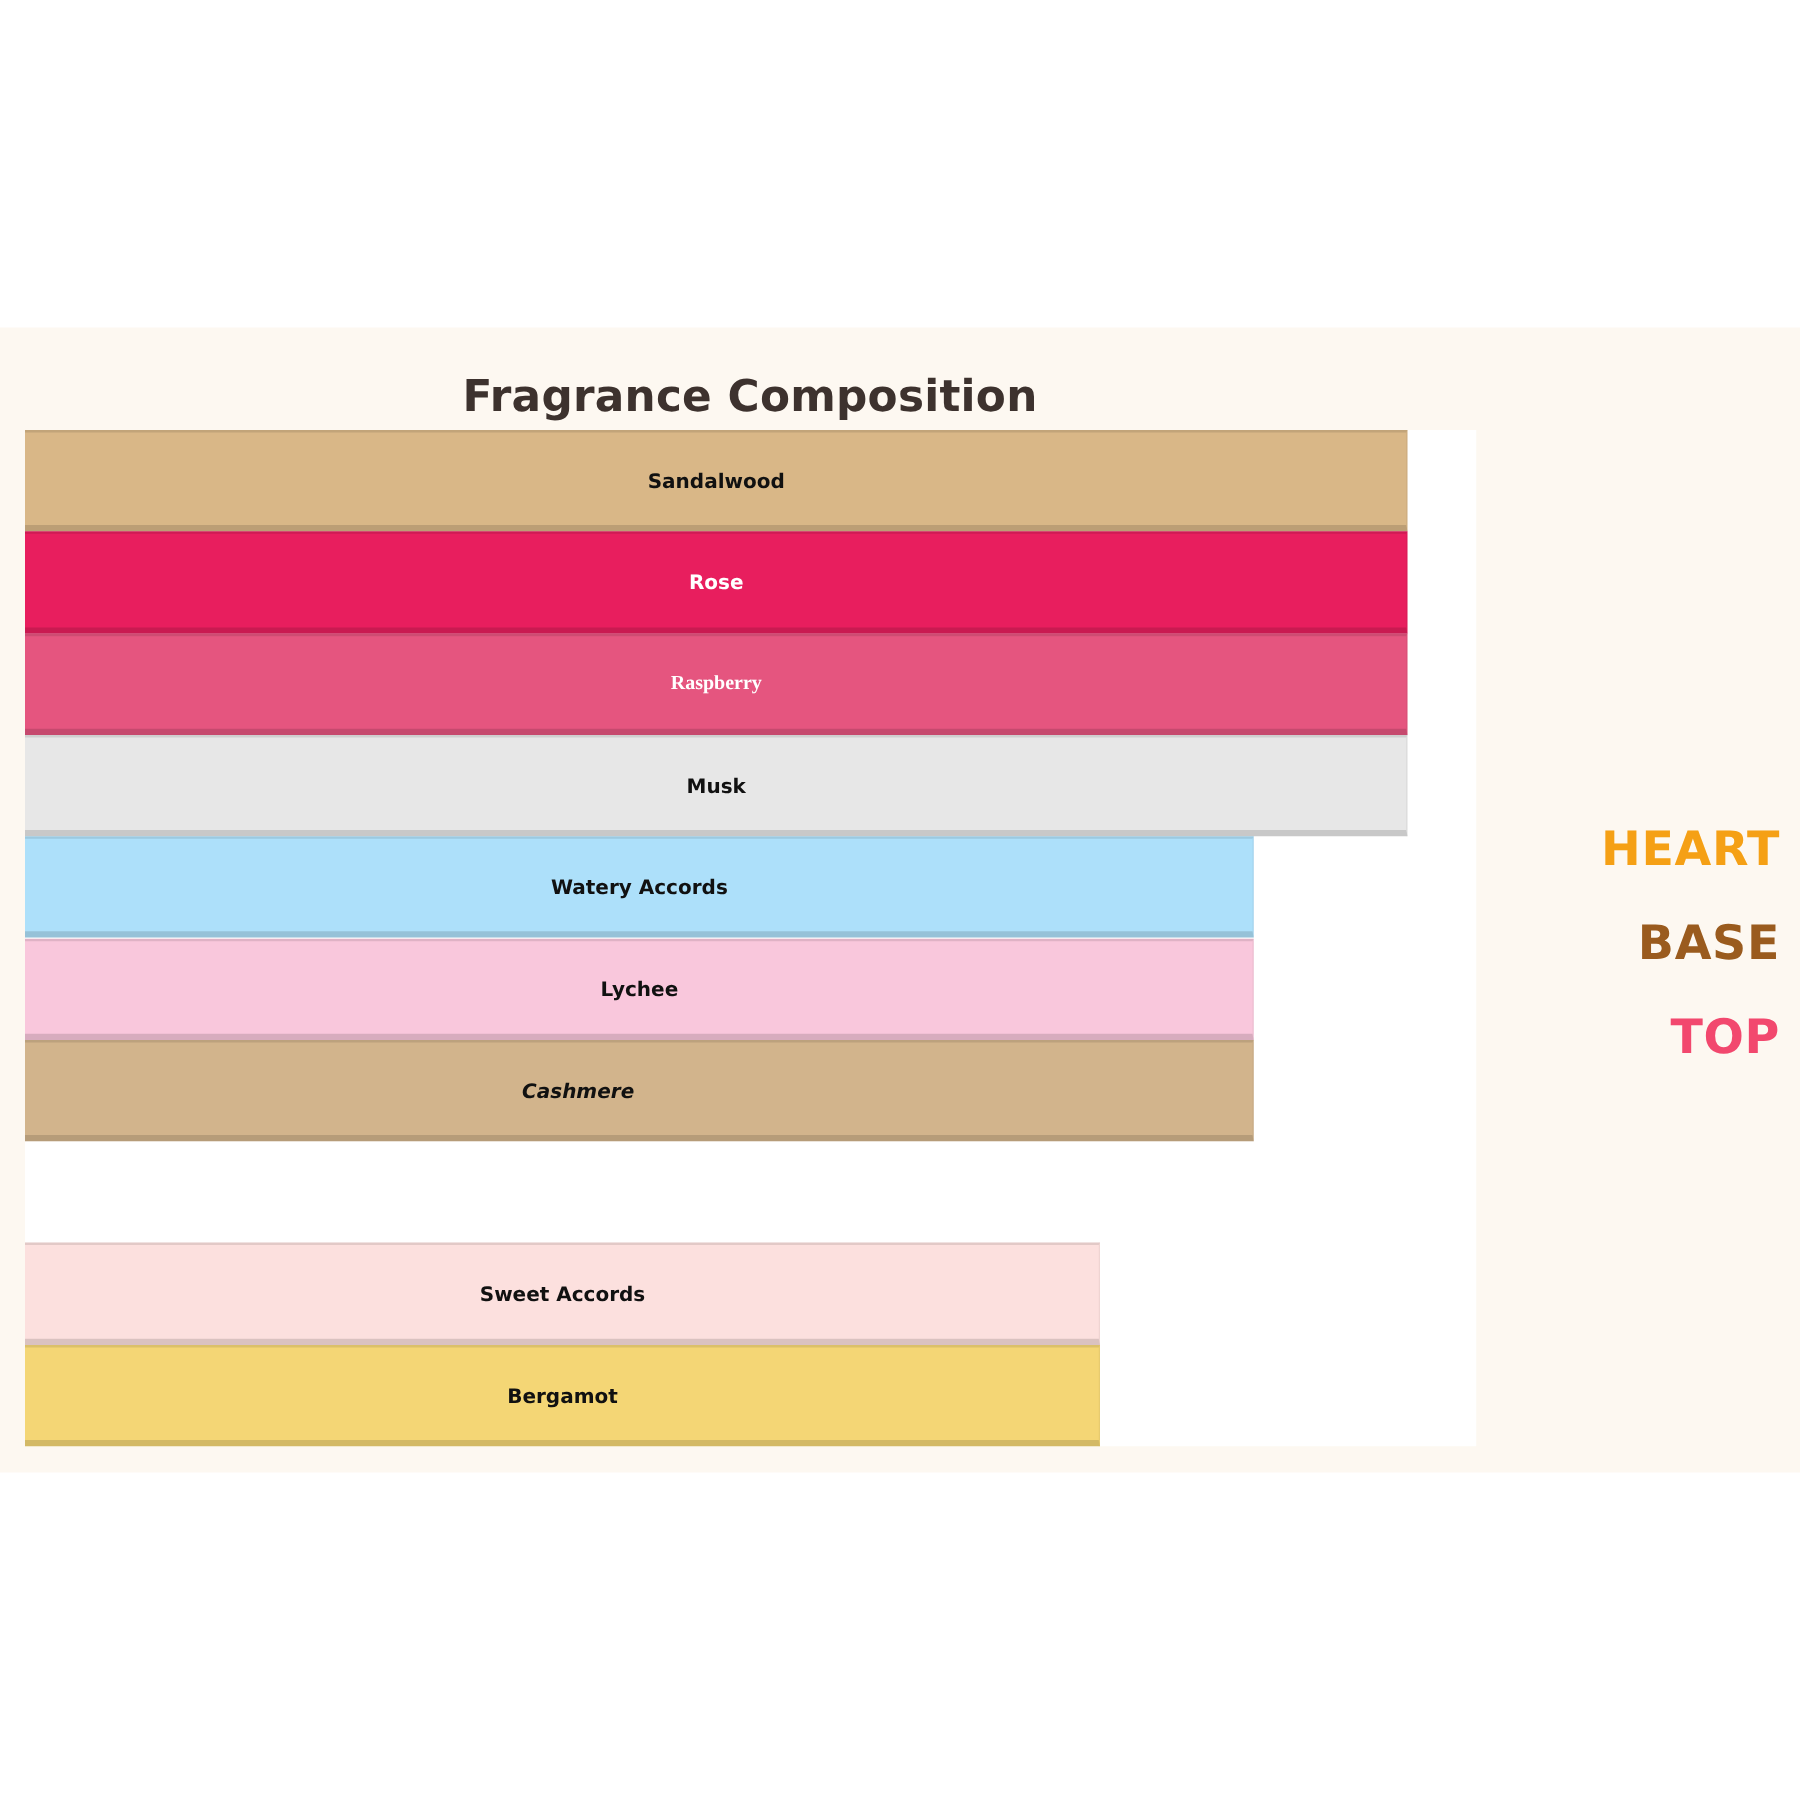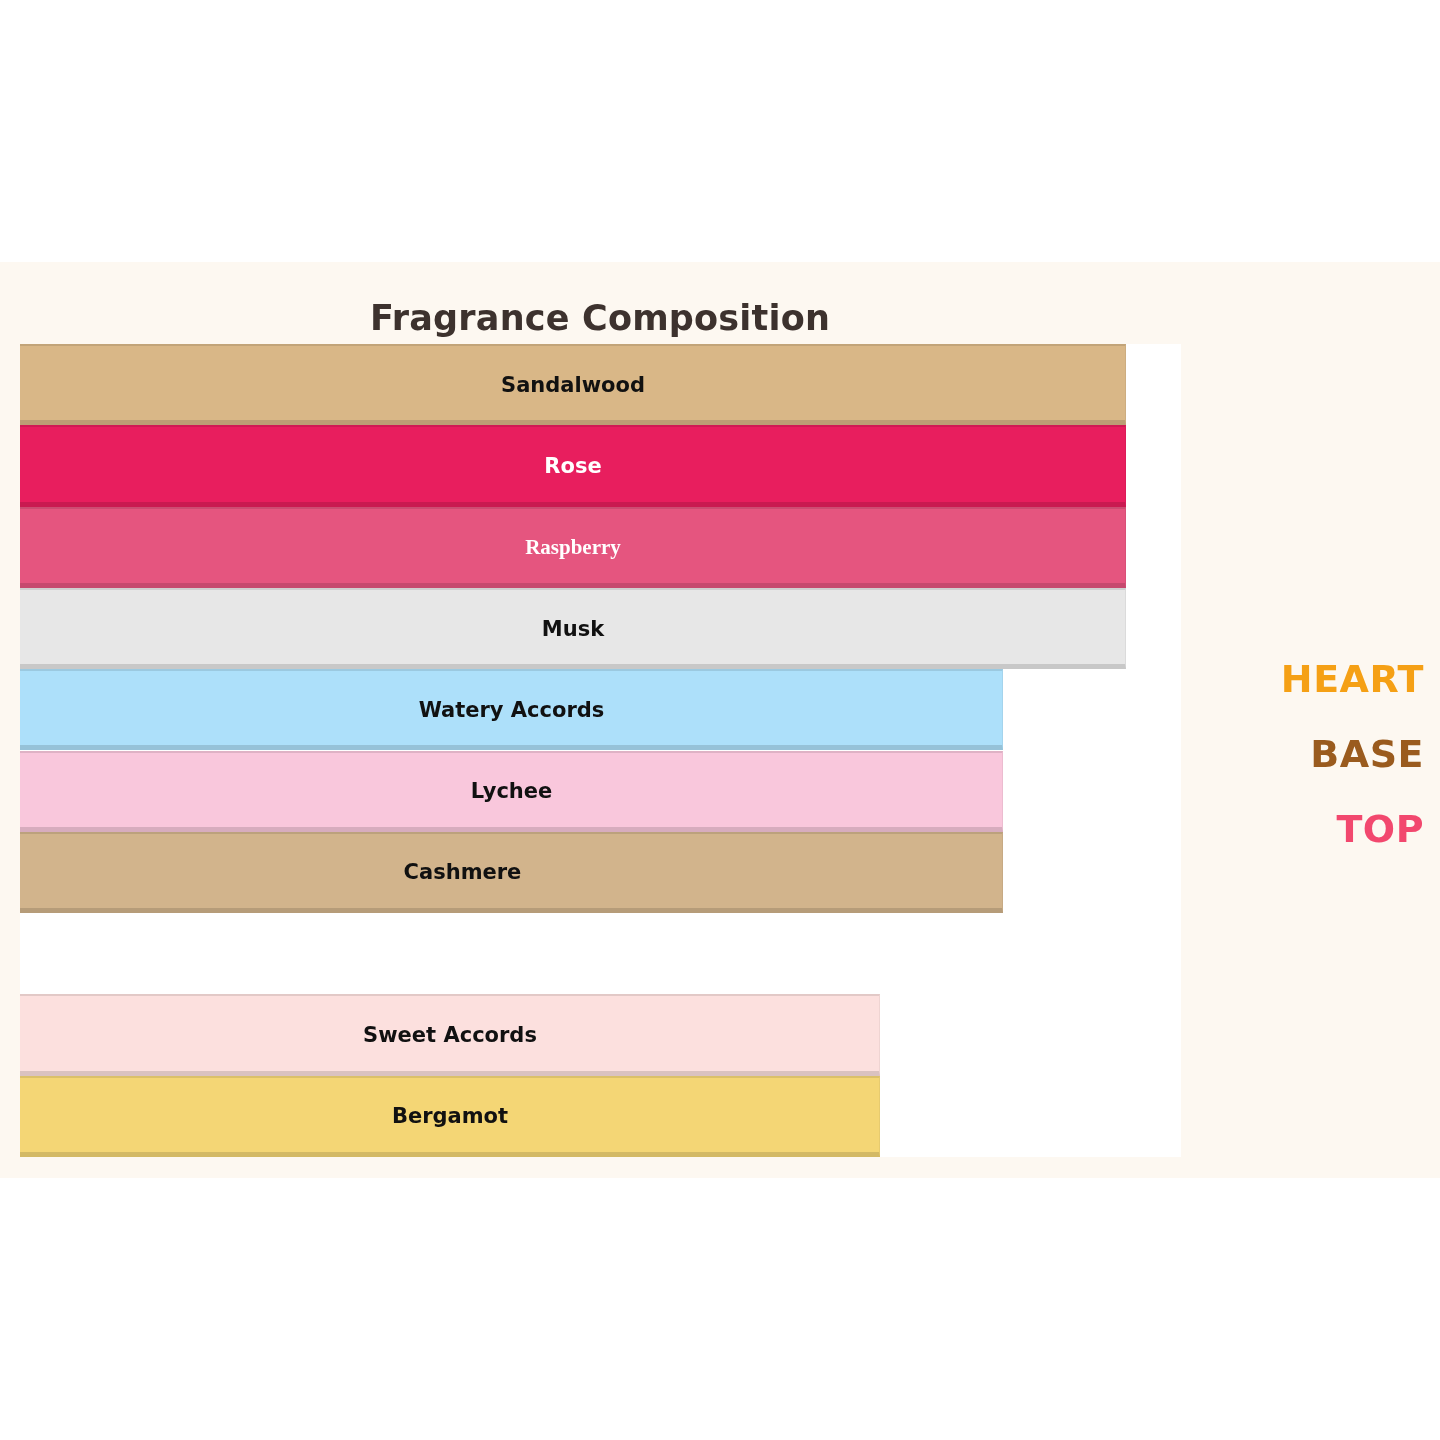--- a/index.html
+++ b/index.html
@@ -69,21 +69,21 @@
     border-right: 1px solid rgba(0,0,0,0.05);
   }
   .bar-label {
     position: absolute;
     top: 0;
     height: 100%;
     left: 0;
     display: flex;
     align-items: center;
     justify-content: center;
-    font-size: 21px;
+    font-size: 16px;
     font-weight: bold;
     white-space: nowrap;
     pointer-events: none;
   }
 
   
   #legend {
     position: absolute;
     right: 16px;
     top: 398px;
@@ -127,21 +127,21 @@
       <div class="bar-row" style="top: 325.2px; border-radius: 13px;">
         <div class="bar" style="width: 983px; background: rgb(173, 224, 250);"></div>
         <div class="bar-label" style="width: 983px; color: rgb(17, 17, 17);">Watery Accords</div>
       </div>
       <div class="bar-row" style="top: 406.5px;">
         <div class="bar" style="width: 983px; background: rgb(249, 199, 220);"></div>
         <div class="bar-label" style="width: 983px; color: rgb(17, 17, 17);">Lychee</div>
       </div>
       <div class="bar-row" style="top: 487.8px;">
         <div class="bar" style="width: 983px; background: rgb(210, 180, 140);"></div>
-        <div class="bar-label" style="width: 885px; color: rgb(17, 17, 17);">Cashmere</div>
+        <div class="bar-label" style="width: 885px; color: rgb(17, 17, 17); font-style: italic;">Cashmere</div>
       </div>
       <div class="bar-row" style="top: 650.4px;">
         <div class="bar" style="width: 860px; background: rgb(252, 224, 222);"></div>
         <div class="bar-label" style="width: 860px; color: rgb(17, 17, 17); border-radius: 32px;">Sweet Accords</div>
       </div>
       <div class="bar-row" style="top: 731.7px;">
         <div class="bar" style="width: 860px; background: rgb(244, 214, 117);"></div>
         <div class="bar-label" style="width: 860px; color: rgb(17, 17, 17);">Bergamot</div>
       </div>
     </div>

